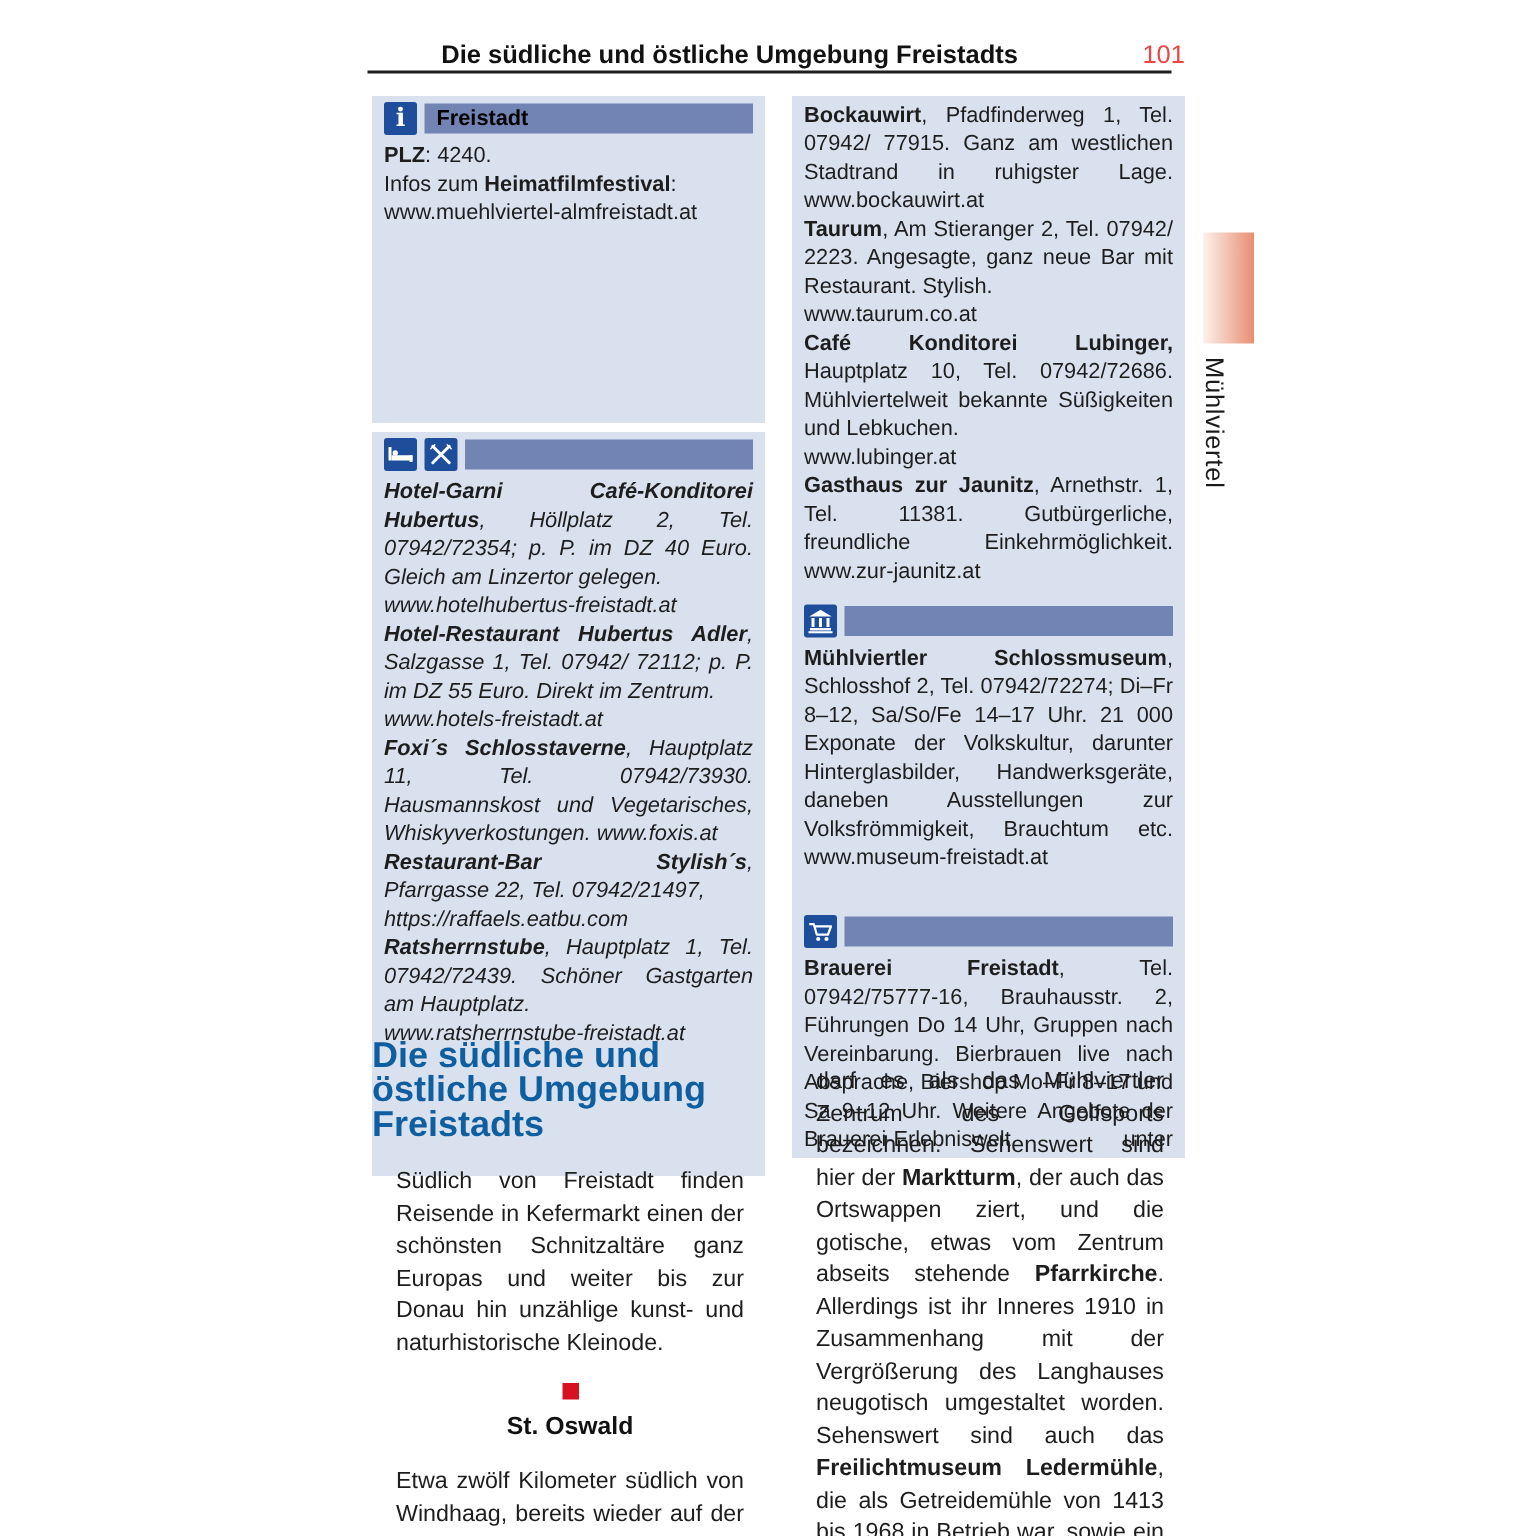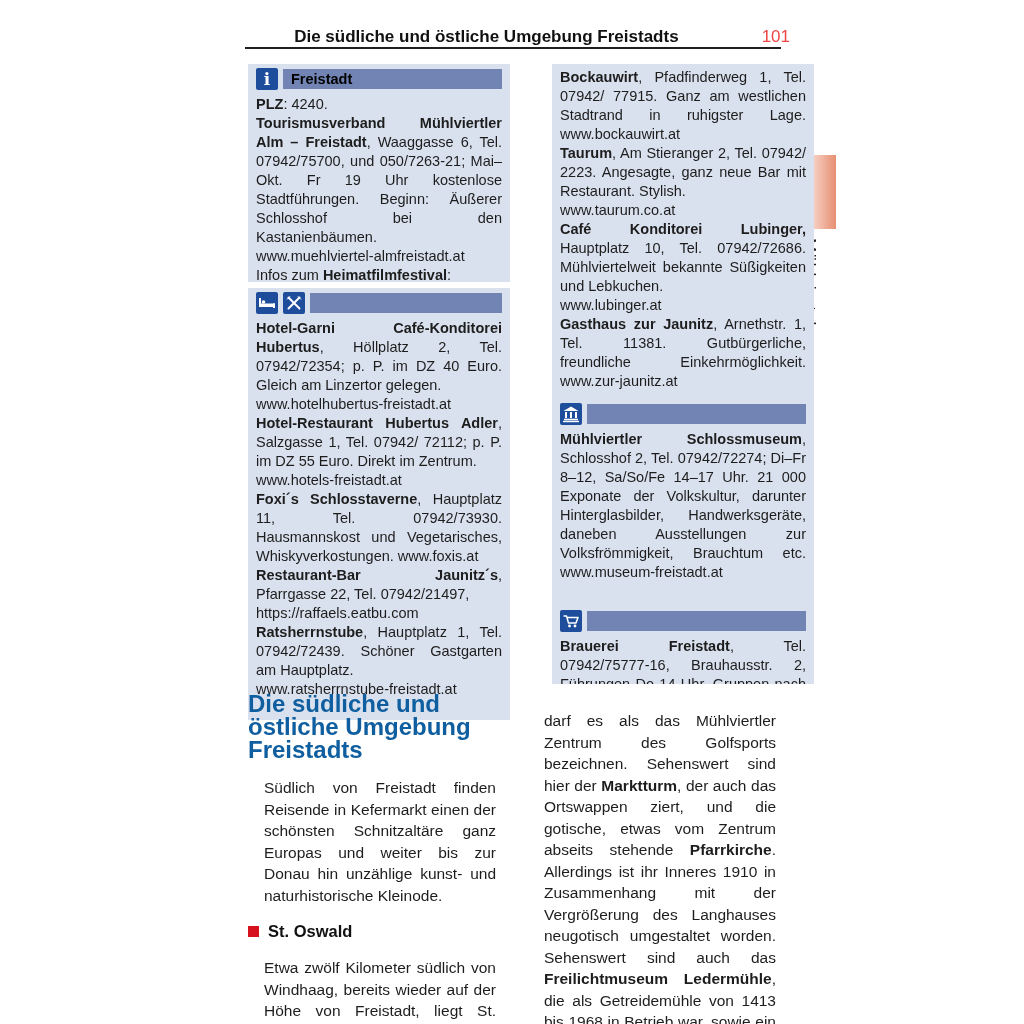--- a/index.html
+++ b/index.html
@@ -20,40 +20,40 @@
   .page-number{font-size:17px;color:#ef4444;margin-left:40px;}
   .header-rule{left:245px;top:47px;width:536px;height:2px;background:var(--rule);}
   
   .side-tab{left:802px;top:155px;width:34px;height:74px;
     background:linear-gradient(to right,var(--tab_light),var(--tab_dark));}
   .side-label{left:799px;top:238px;height:140px;writing-mode:vertical-rl;
     text-orientation:mixed;font-size:17px;color:#1a1a1a;letter-spacing:.5px;}
   
   .box{background:var(--box_bg);padding:4px 8px 0 8px;box-sizing:border-box;overflow:hidden;}
   .box-left-1{left:248px;top:64px;width:262px;height:218px;}
-  .box-left-2{left:248px;top:288px;width:262px;height:432px;}
-  .box-right{left:528px;top:64px;width:262px;height:620px;margin-left:24px;}
+  .box-left-2{left:248px;top:288px;width:262px;height:496px;font-style:italic;}
+  .box-right{left:528px;top:64px;width:262px;height:708px;}
   .bar-row{display:flex;align-items:center;gap:5px;height:22px;margin-bottom:5px;}
   .icon{width:22px;height:22px;background:var(--icon_bg);border-radius:2px;flex:0 0 22px;
     display:flex;align-items:center;justify-content:center;}
   .icon svg{display:block;}
   .bar{flex:1;height:20px;background:var(--bar);display:flex;align-items:center;}
   .bar span{color:#000000;font-weight:700;font-size:14.5px;padding-left:8px;}
   .info-i{color:#fff;font-family:"DejaVu Serif",serif;font-weight:700;font-size:17px;line-height:1;}
   .entries{font-size:14.5px;line-height:19px;}
   .entries .entry{margin:0;text-align:justify;}
   .gap-museum{height:12px;}
   .gap-cart{height:28px;}
   
   .article-left{left:248px;top:692px;width:264px;}
   .article-right{left:528px;top:694px;width:264px;}
   .article-heading{color:var(--heading_blue);font-size:24px;font-weight:700;line-height:23px;}
   .article-body{font-size:15.5px;line-height:21.5px;margin-top:7px;}
   .article-body .entry{margin:16px;text-align:justify;}
-  .subhead{display:flex;align-items:center;gap:9px;margin-top:14px;margin-bottom:5px;}
+  .subhead{display:flex;align-items:center;gap:9px;margin-top:14px;margin-bottom:5px;flex-direction:column;}
   .bullet{width:11px;height:11px;background:var(--bullet_red);flex:0 0 11px;}
   .subhead-title{font-size:16.5px;font-weight:700;color:#111;}
   b{font-weight:700;}
 </style>
 </head>
 <body>
 
 <div class="abs header-row">
   <span class="header-title">Die südliche und östliche Umgebung Freistadts</span>
   <span class="page-number">101</span>
@@ -67,23 +67,22 @@
   <div class="bar-row">
     <span class="icon">
         <span class="info-i">i</span>
       </span>
     <div class="bar">
       <span>Freistadt</span>
     </div>
   </div>
   <div class="entries">
       <p class="entry"><b>PLZ</b><span>: 4240.</span></p>
-      <p class="entry"><b>Tourismusverband Mühlviertler Alm – Freistadt</b><span>, Waaggasse 6, Tel. 07942/75700, und 050/7263-21; Mai–Okt. Fr 19 Uhr kostenlose Stadtführungen. Beginn: Äußerer Schlosshof bei den Kastanienbäumen.</span></p>
+      <p class="entry"><span>Infos zum </span><b>Heimatfilmfestival</b><span>:</span></p>
       <p class="entry"><span>www.muehlviertel-almfreistadt.at</span></p>
-      <p class="entry"><span>Infos zum </span><b>Heimatfilmfestival</b><span>:</span></p>
     </div>
 </div>
 
 <div class="abs box box-left-2">
   <div class="bar-row">
     <span class="icon">
       <svg width="18" height="18" viewBox="0 0 18 18">
         <rect x="1" y="4" width="2" height="9" fill="#fff"></rect>
         <circle cx="5.5" cy="8" r="1.8" fill="#fff"></circle>
         <rect x="3" y="9.5" width="14" height="3.5" fill="#fff"></rect>
@@ -105,21 +104,21 @@
     <div class="bar">
       <span></span>
     </div>
   </div>
   <div class="entries">
       <p class="entry"><b>Hotel-Garni Café-Konditorei Hubertus</b><span>, Höllplatz 2, Tel. 07942/72354; p. P. im DZ 40 Euro. Gleich am Linzertor gelegen.</span></p>
       <p class="entry"><span>www.hotelhubertus-freistadt.at</span></p>
       <p class="entry"><b>Hotel-Restaurant Hubertus Adler</b><span>, Salzgasse 1, Tel. 07942/ 72112; p. P. im DZ 55 Euro. Direkt im Zentrum.</span></p>
       <p class="entry"><span>www.hotels-freistadt.at</span></p>
       <p class="entry"><b>Foxi´s Schlosstaverne</b><span>, Hauptplatz 11, Tel. 07942/73930. Hausmannskost und Vegetarisches, Whiskyverkostungen. www.foxis.at</span></p>
-      <p class="entry"><b>Restaurant-Bar Jaunitz´s</b><span>, Pfarrgasse 22, Tel. 07942/21497,</span></p>
+      <p class="entry"><b>Restaurant-Bar Stylish´s</b><span>, Pfarrgasse 22, Tel. 07942/21497,</span></p>
       <p class="entry"><span>https://raffaels.eatbu.com</span></p>
       <p class="entry"><b>Ratsherrnstube</b><span>, Hauptplatz 1, Tel. 07942/72439. Schöner Gastgarten am Hauptplatz.</span></p>
       <p class="entry"><span>www.ratsherrnstube-freistadt.at</span></p>
     </div>
 </div>
 
 <div class="abs box box-right">
   <div class="entries">
       <p class="entry"><b>Bockauwirt</b><span>, Pfadfinderweg 1, Tel. 07942/ 77915. Ganz am westlichen Stadtrand in ruhigster Lage. www.bockauwirt.at</span></p>
       <p class="entry"><b>Taurum</b><span>, Am Stieranger 2, Tel. 07942/ 2223. Angesagte, ganz neue Bar mit Restaurant. Stylish.</span></p>

